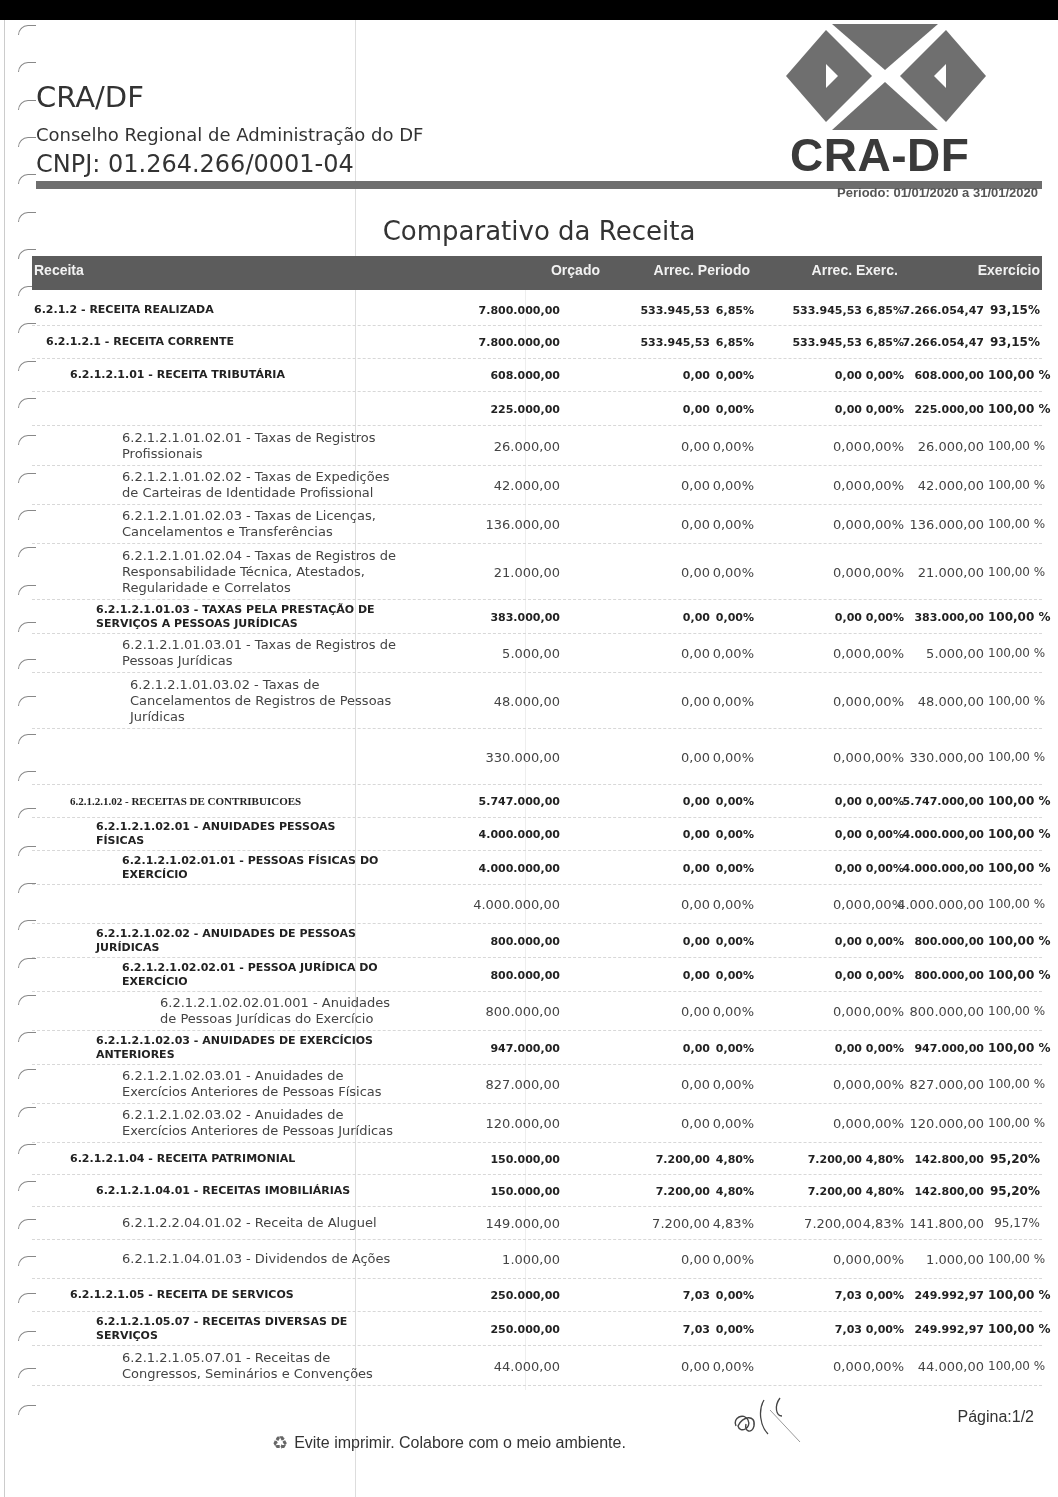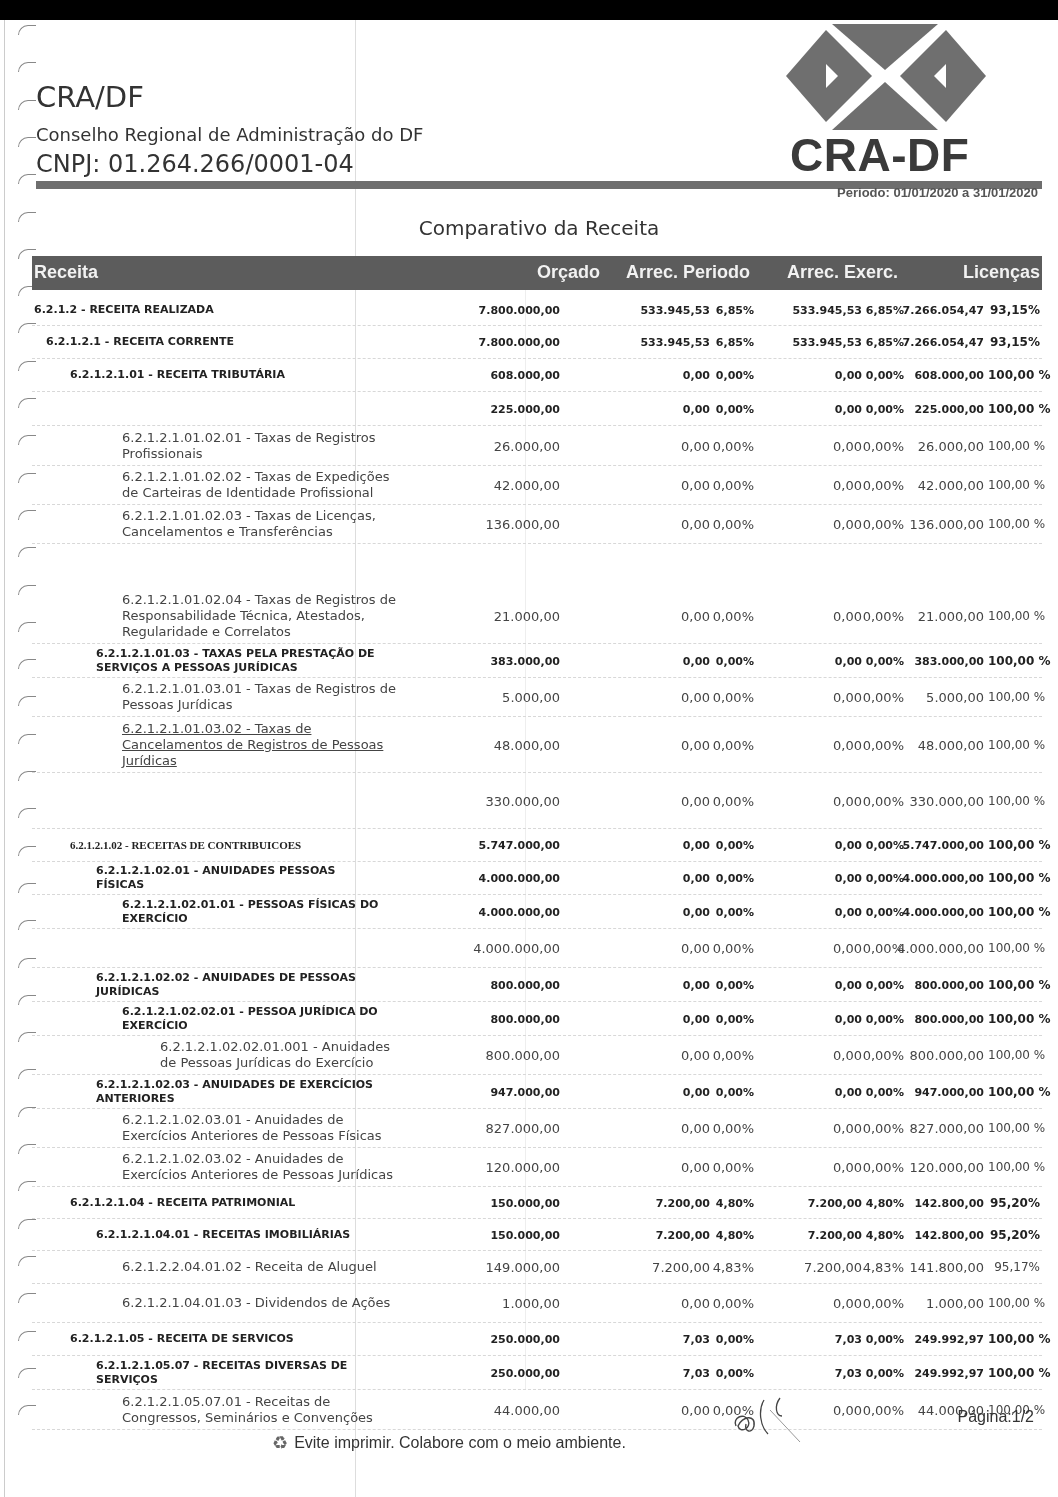--- a/index.html
+++ b/index.html
@@ -17,23 +17,23 @@
   .org-title { position: absolute; left: 36px; top: 80px; font-size: 29px; color: #333; font-family: "DejaVu Sans", sans-serif; }
   .org-name { position: absolute; left: 36px; top: 124px; font-size: 18px; color: #333; }
   .org-cnpj { position: absolute; left: 36px; top: 150px; font-size: 24px; color: #333; }
 
   .logo { position: absolute; left: 786px; top: 22px; width: 200px; height: 110px; }
   .logo-text { position: absolute; left: 790px; top: 128px; font-size: 46px; font-weight: bold; color: #3a3a3a; font-family: "Liberation Sans", sans-serif; letter-spacing: 0.5px; }
 
   .header-rule { position: absolute; left: 36px; top: 181px; width: 1006px; height: 8px; background: #6e6e6e; }
   .periodo { position: absolute; right: 20px; top: 185px; font-size: 13px; font-weight: bold; color: #555; font-family: "Liberation Sans", sans-serif; padding-left: 12px; }
 
-  .report-title { position: absolute; left: 0; width: 1058px; top: 216px; text-align: center; font-size: 20px; color: #333; font-family: "DejaVu Sans", sans-serif; padding-left: 20px; }
-
-  .col-header { position: absolute; left: 32px; top: 256px; width: 1010px; height: 34px; background: #5c5c5c; color: #f2f2f2; font-family: "Liberation Sans", sans-serif; font-weight: bold; font-size: 18px; }
+  .report-title { position: absolute; left: 0; width: 1058px; top: 216px; text-align: center; font-size: 26px; color: #333; font-family: "DejaVu Sans", sans-serif; padding-left: 20px; }
+
+  .col-header { position: absolute; left: 32px; top: 256px; width: 1010px; height: 34px; background: #5c5c5c; color: #f2f2f2; font-family: "Liberation Sans", sans-serif; font-weight: bold; font-size: 14px; }
   .col-header span { position: absolute; top: 6px; }
   .h-receita { left: 2px; }
   .h-orcado { right: 442px; }
   .h-arrec-periodo { right: 292px; }
   .h-arrec-exerc { right: 144px; }
   .h-diferenca { right: 2px; }
 
   .table { position: absolute; left: 32px; top: 294px; width: 1010px; }
   .row { position: relative; width: 1010px; border-bottom: 1px dashed #d8d8d8; }
   .row .label { position: absolute; top: 50%; transform: translateY(-50%); line-height: 16px; }
@@ -122,21 +122,21 @@
 <div class="header-rule"></div>
 <div class="periodo">Periodo: 01/01/2020 a 31/01/2020</div>
 
 <div class="report-title">Comparativo da Receita</div>
 
 <div class="col-header">
   <span class="h-receita">Receita</span>
   <span class="h-orcado">Orçado</span>
   <span class="h-arrec-periodo">Arrec. Periodo</span>
   <span class="h-arrec-exerc">Arrec. Exerc.</span>
-  <span class="h-diferenca">Licenças</span>
+  <span class="h-diferenca">Exercício</span>
 </div>
 
 <div class="table" id="table">
     <div class="row lvl-bold" style="height: 32px;">
       <div class="label" style="left: 2px; width: 440px;">6.2.1.2 - RECEITA REALIZADA</div>
       <div class="num c-orc">7.800.000,00</div>
       <div class="num c-ap-val">533.945,53</div>
       <div class="num c-ap-pct">6,85%</div>
       <div class="num c-ae-val">533.945,53</div>
       <div class="num c-ae-pct">6,85%</div>
@@ -195,21 +195,21 @@
     <div class="row lvl-normal" style="height: 39px;">
       <div class="label" style="left: 90px; width: 280px;">6.2.1.2.1.01.02.03 - Taxas de Licenças, Cancelamentos e Transferências</div>
       <div class="num c-orc">136.000,00</div>
       <div class="num c-ap-val">0,00</div>
       <div class="num c-ap-pct">0,00%</div>
       <div class="num c-ae-val">0,00</div>
       <div class="num c-ae-pct">0,00%</div>
       <div class="num c-dif-val">136.000,00</div>
       <div class="num c-dif-pct">100,00 %</div>
     </div>
-    <div class="row lvl-normal" style="height: 56px; margin-top: 44px;">
+    <div class="row lvl-normal" style="height: 56px;">
       <div class="label" style="left: 90px; width: 280px;">6.2.1.2.1.01.02.04 - Taxas de Registros de Responsabilidade Técnica, Atestados, Regularidade e Correlatos</div>
       <div class="num c-orc">21.000,00</div>
       <div class="num c-ap-val">0,00</div>
       <div class="num c-ap-pct">0,00%</div>
       <div class="num c-ae-val">0,00</div>
       <div class="num c-ae-pct">0,00%</div>
       <div class="num c-dif-val">21.000,00</div>
       <div class="num c-dif-pct">100,00 %</div>
     </div>
     <div class="row lvl-bold" style="height: 34px;">
@@ -226,21 +226,21 @@
       <div class="label" style="left: 90px; width: 280px;">6.2.1.2.1.01.03.01 - Taxas de Registros de Pessoas Jurídicas</div>
       <div class="num c-orc">5.000,00</div>
       <div class="num c-ap-val">0,00</div>
       <div class="num c-ap-pct">0,00%</div>
       <div class="num c-ae-val">0,00</div>
       <div class="num c-ae-pct">0,00%</div>
       <div class="num c-dif-val">5.000,00</div>
       <div class="num c-dif-pct">100,00 %</div>
     </div>
     <div class="row lvl-normal" style="height: 56px;">
-      <div class="label" style="left: 90px; width: 280px; text-decoration: underline;">6.2.1.2.1.01.03.02 - Taxas de Cancelamentos de Registros de Pessoas Jurídicas</div>
+      <div class="label" style="left: 98px; width: 280px;">6.2.1.2.1.01.03.02 - Taxas de Cancelamentos de Registros de Pessoas Jurídicas</div>
       <div class="num c-orc">48.000,00</div>
       <div class="num c-ap-val">0,00</div>
       <div class="num c-ap-pct">0,00%</div>
       <div class="num c-ae-val">0,00</div>
       <div class="num c-ae-pct">0,00%</div>
       <div class="num c-dif-val">48.000,00</div>
       <div class="num c-dif-pct">100,00 %</div>
     </div>
     <div class="row lvl-normal" style="height: 56px;">
       <div class="num c-orc">330.000,00</div>

